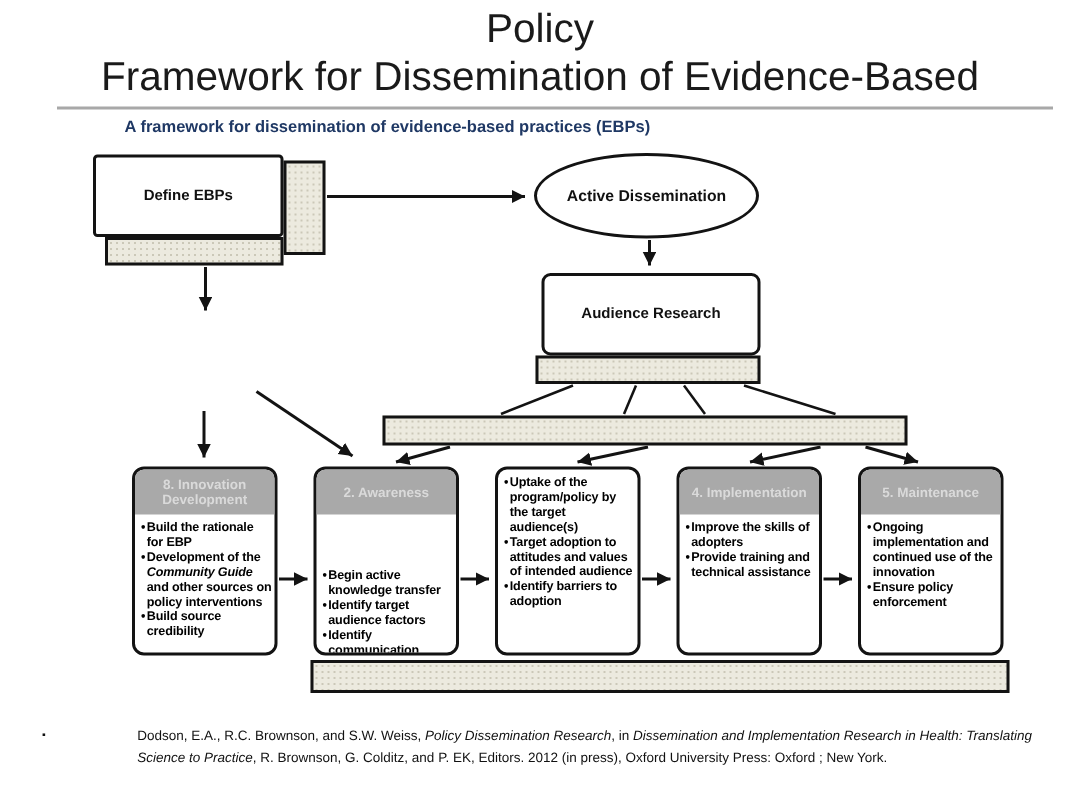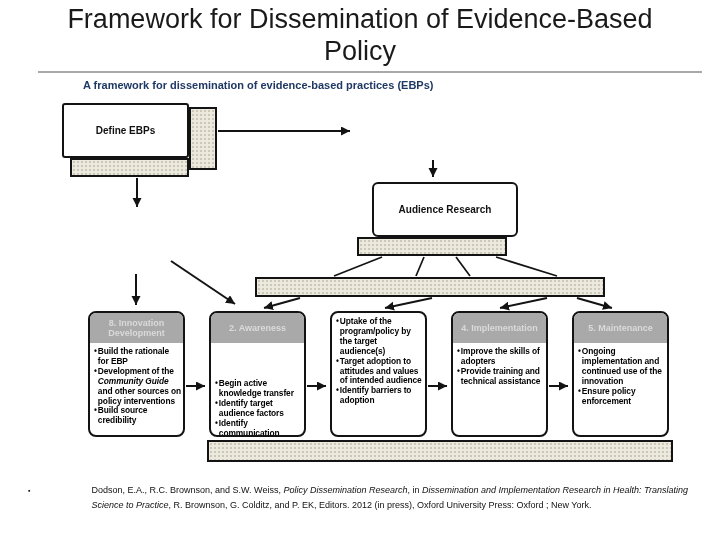--- a/index.html
+++ b/index.html
@@ -13,21 +13,21 @@
   }
   .sep { position:absolute; left:38px; top:71px; width:664px; border-top:2px solid #a8a8a8; }
   .dheading { position:absolute; left:83px; top:79px; font-size:11px; font-weight:bold; color:#1f3864; }
 
   .node {
     position:absolute; display:flex; align-items:center; justify-content:center;
     background:#fff; border:2px solid #131313; box-sizing:border-box;
     text-align:center; font-weight:bold; color:#111;
   }
   .define   { left:62px;  top:103px; width:127px; height:55px; border-radius:3px; font-size:10px; }
-  .audience { left:372px; top:182px; width:146px; height:55px; border-radius:6px; font-size:10px; }
+  .audience { left:361px; top:182px; width:146px; height:55px; border-radius:6px; font-size:10px; }
   .ellipse  { border-radius:50%; }
   .active   { left:356px; top:102px; width:150px; height:57px; font-size:10.5px; }
   .passive  { left:82px;  top:212px; width:104px; height:61px; font-size:10.5px; line-height:1.12; padding:0 15px; }
 
   .tex {
     position:absolute; box-sizing:border-box; border:2px solid #131313;
     background-color:#eceadf;
     background-image: radial-gradient(#cbc8b8 1px, transparent 1px);
     background-size:4px 4px;
   }
@@ -61,22 +61,22 @@
   .citation { position:absolute; left:28px; top:483px; width:678px; display:flex; font-size:9px; line-height:15px; color:#111;gap:44px; }
   .cb { flex:0 0 auto; font-size:7px; line-height:15px; margin-right:17px; }
   .ctext { flex:1; }
 </style>
 </head>
 <body>
 
 <div class="slide">
 
   <div class="title">
+    <div>Policy</div>
     <div>Framework for Dissemination of Evidence-Based</div>
-    <div>Policy</div>
   </div>
 
   <div class="sep"></div>
 
   <div class="dheading">A framework for dissemination of evidence-based practices (EBPs)</div>
 
   <svg class="connectors" viewBox="0 0 720 540">
     <defs>
       <marker id="ah" markerUnits="userSpaceOnUse" markerWidth="10" markerHeight="10" refX="9" refY="4.5" orient="auto">
         <path d="M0,0 L9,4.5 L0,9 z" fill="#131313"></path>
@@ -100,20 +100,23 @@
     <line x1="428" y1="386" x2="447" y2="386" stroke="#131313" stroke-width="2" marker-end="url(#ah)"></line>
     <line x1="549" y1="386" x2="568" y2="386" stroke="#131313" stroke-width="2" marker-end="url(#ah)"></line>
   </svg>
 
   <div class="tex sh-right"></div>
   <div class="tex sh-bottom"></div>
   <div class="node define">
     <span>Define EBPs</span>
   </div>
 
+  <div class="node ellipse active">
+    <span>Active Dissemination</span>
+  </div>
 
   <div class="tex sh-aud"></div>
   <div class="node audience">
     <span>Audience Research</span>
   </div>
 
 
   <div class="tex bar-mid"></div>
   <div class="tex bar-low"></div>
 

